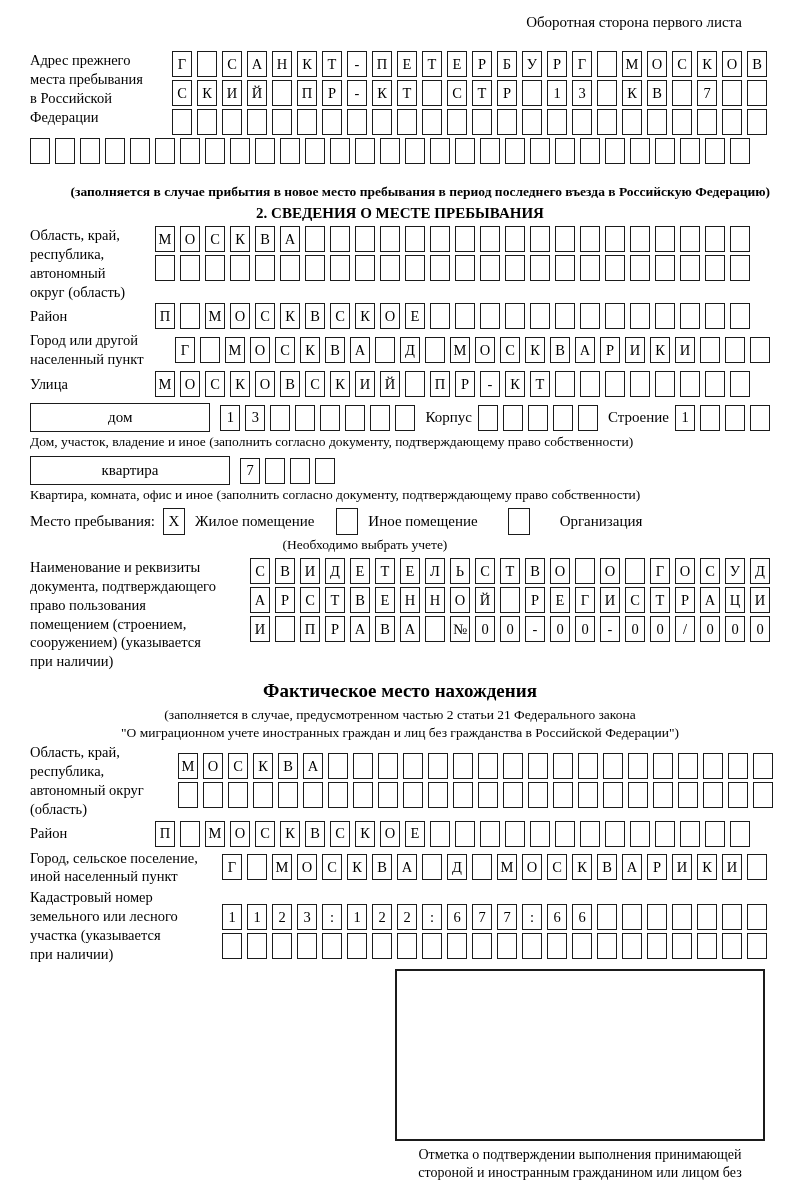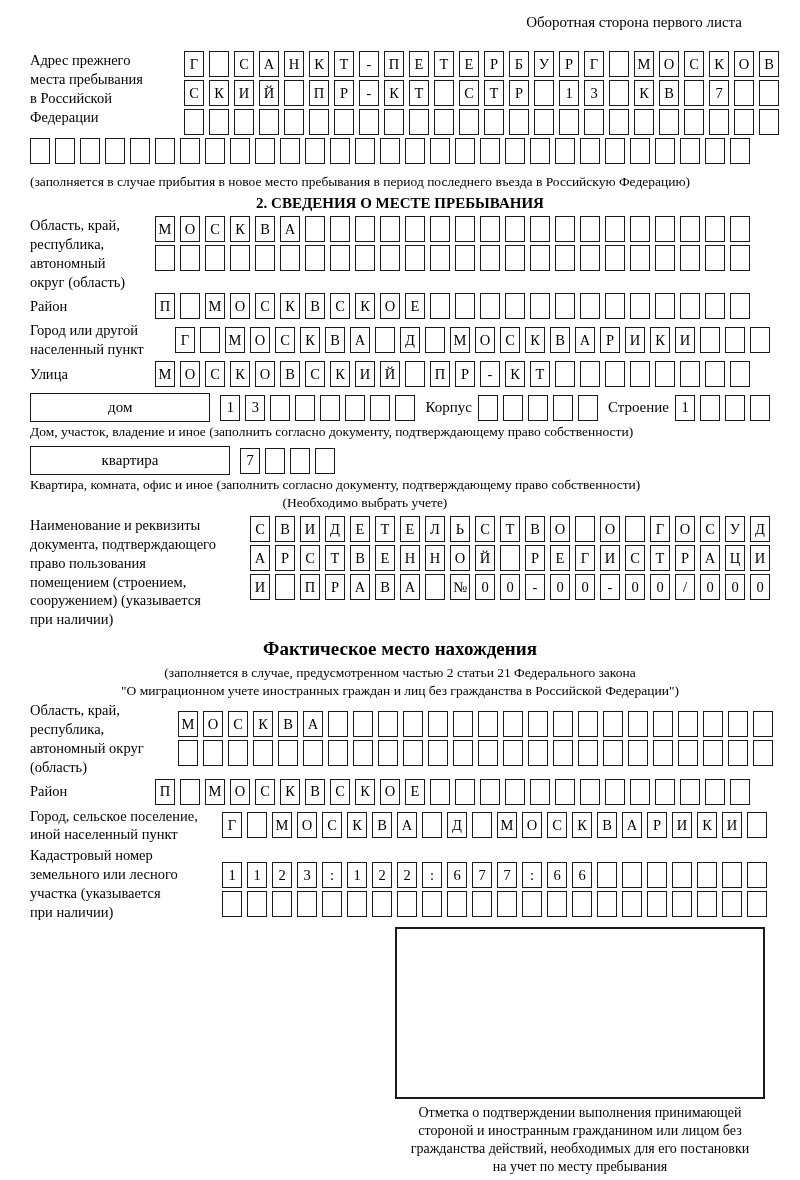--- a/index.html
+++ b/index.html
@@ -23,28 +23,28 @@
     flex:0 0 auto; width:20px; height:26px; box-sizing:border-box;
     border:1.6px solid #1b1b1b; background:#fff;
     display:flex; align-items:center; justify-content:center;
     font-size:14.5px; line-height:1;
   }
   .check { width:22px; height:27px; font-size:15px; }
 
   .form-row { display:flex; align-items:flex-start; }
   .form-row .label { flex:0 0 auto; }
 
-  .sec1 { margin-top:20px;gap:12px; }
+  .sec1 { margin-top:20px; }
   .w142 { width:142px; }
   .w125 { width:125px; }
   .w148 { width:148px; }
   .w192 { width:192px; }
   .w220 { width:220px; }
   .fullrow { margin-top:3px; }
-  .note1 { margin-top:10px; text-align:left; }
+  .note1 { margin-top:20px; text-align:right;font-weight:bold; }
 
   .h2 { margin-top:5px; font-size:15px; }
 
   .mt2 { margin-top:2px;align-items:center; }
   .mt4 { margin-top:4px; }
 
   .indent20 { margin-left:20px; }
 
   .house-row { display:flex; align-items:center; margin-top:6px; }
   .label-box {
@@ -390,20 +390,29 @@
     <div class="label-box lb-kv">квартира</div>
     <div class="boxrow">
         <div class="cbox">7</div>
         <div class="cbox"></div>
         <div class="cbox"></div>
         <div class="cbox"></div>
       </div>
   </div>
   <div class="caption mt2">Квартира, комната, офис и иное (заполнить согласно документу, подтверждающему право собственности)</div>
 
+  <div class="stay-row">
+    <span>Место пребывания:</span>
+    <div class="cbox check gap-s">X</div>
+    <span>Жилое помещение</span>
+    <div class="cbox check gap-s" style="margin-left:22px"></div>
+    <span>Иное помещение</span>
+    <div class="cbox check gap-s" style="margin-left:30px"></div>
+    <span style="margin-left:20px">Организация</span>
+  </div>
   <div class="caption stay-note">(Необходимо выбрать учете)</div>
 
   <div class="doc-row">
     <div class="label w220">Наименование и реквизиты
 документа, подтверждающего
 право пользования
 помещением (строением,
 сооружением) (указывается
 при наличии)</div>
     <div class="boxcol">

